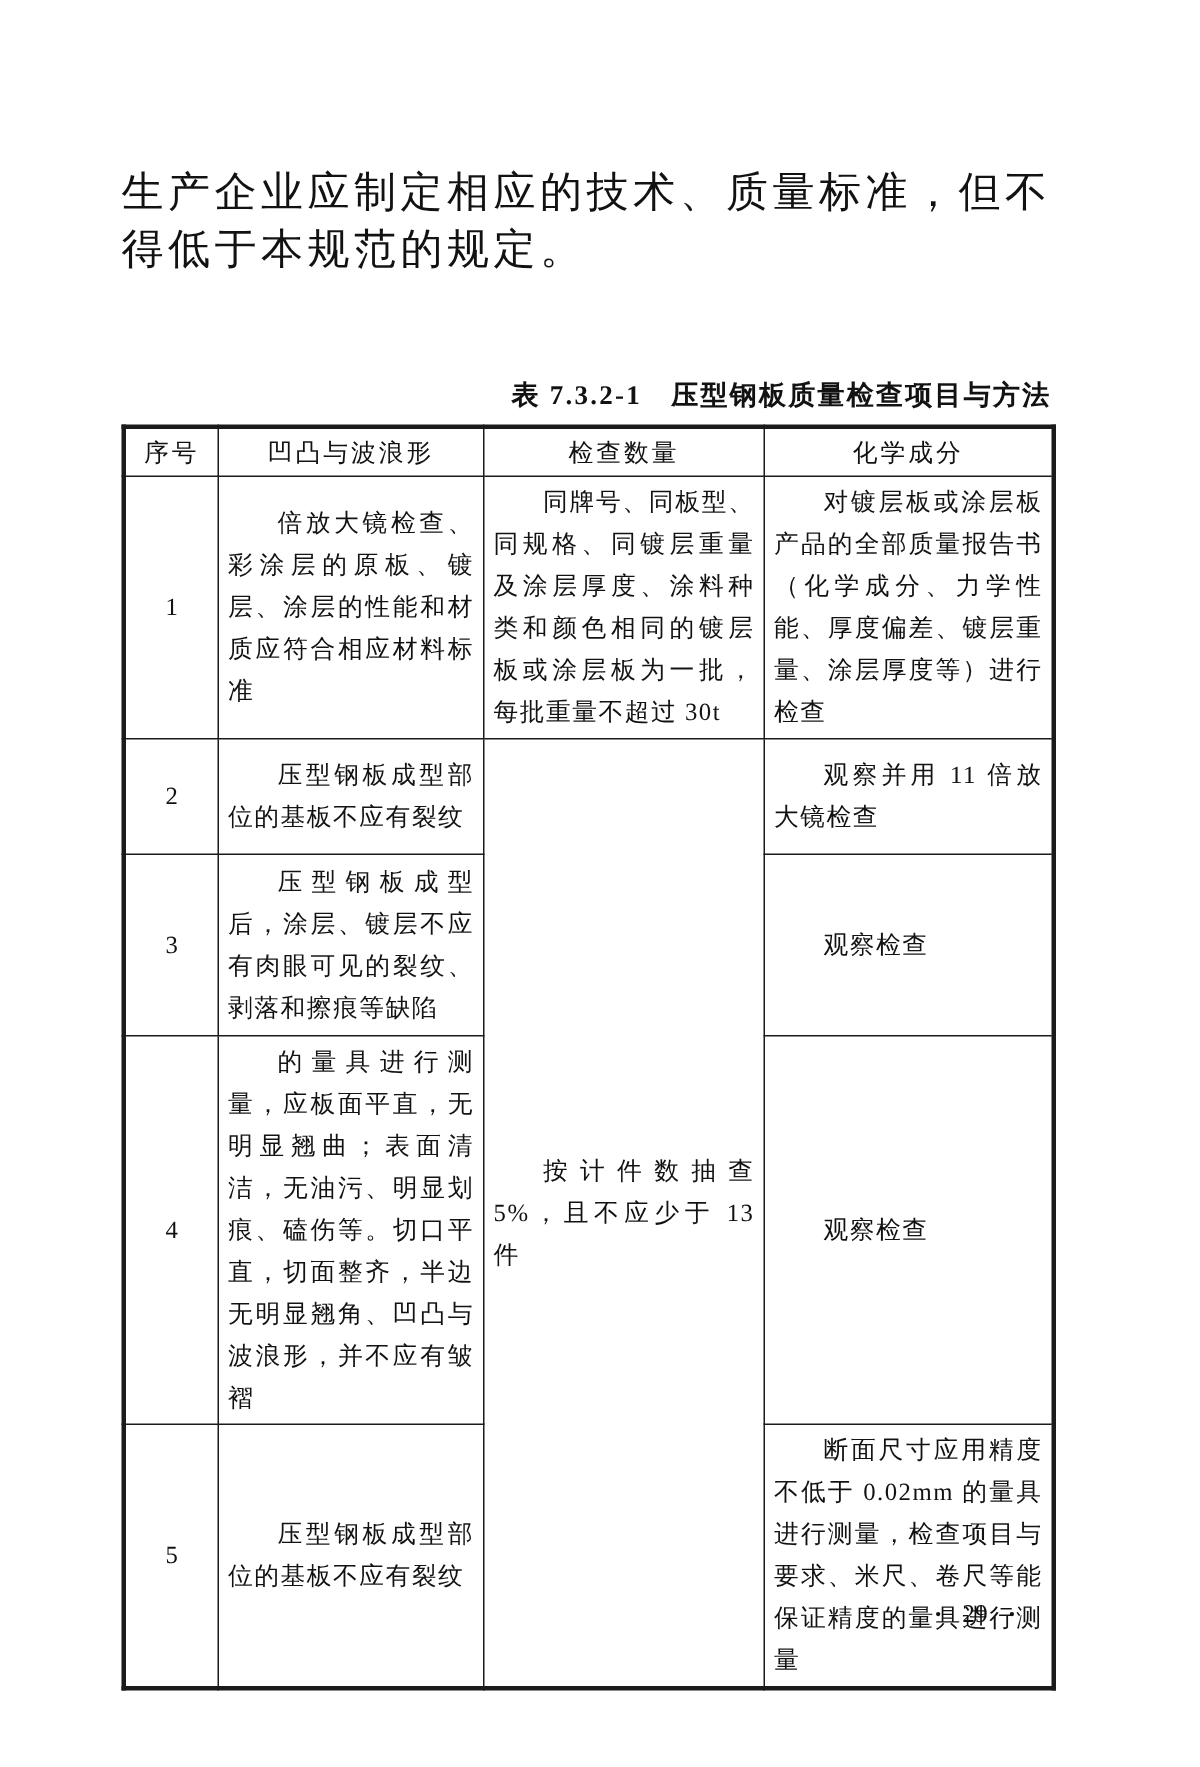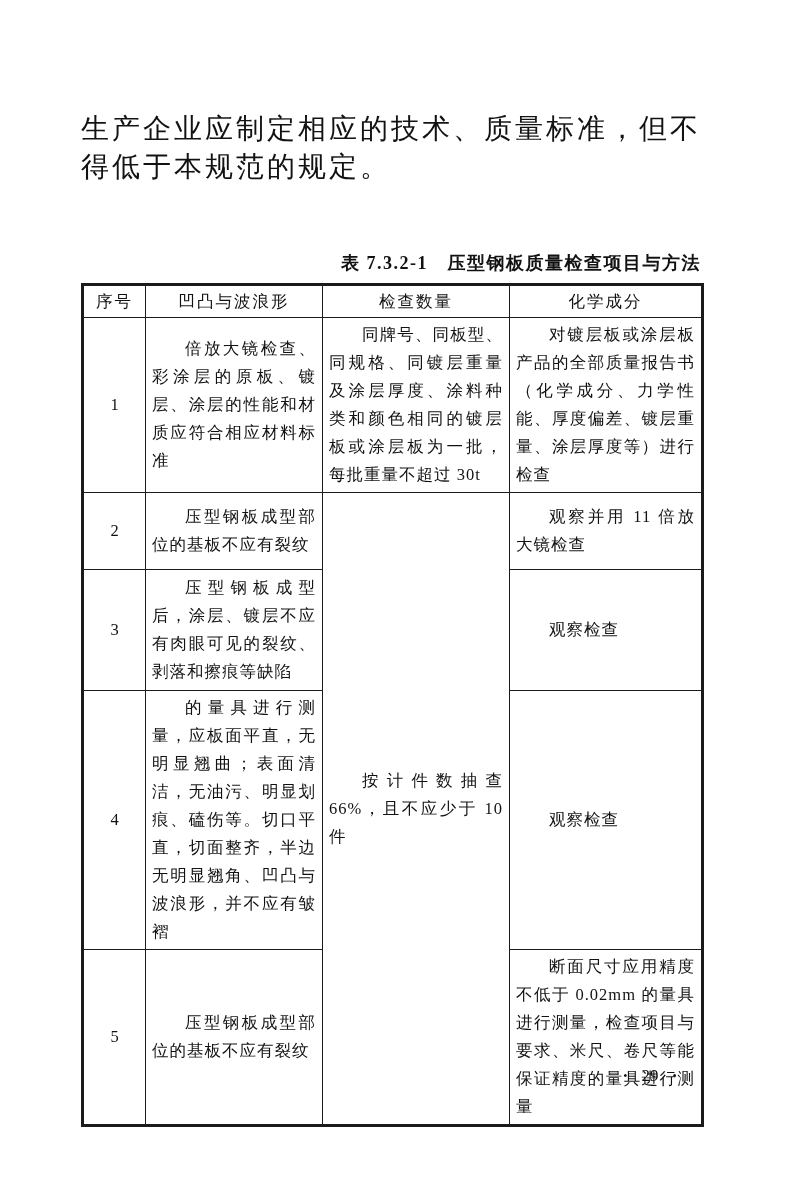--- a/index.html
+++ b/index.html
@@ -138,21 +138,21 @@
     <tbody>
       <tr class="r1">
         <td class="no">1</td>
         <td class="txt">倍放大镜检查、彩涂层的原板、镀层、涂层的性能和材质应符合相应材料标准</td>
         <td class="txt">同牌号、同板型、同规格、同镀层重量及涂层厚度、涂料种类和颜色相同的镀层板或涂层板为一批，每批重量不超过 30t</td>
         <td class="txt">对镀层板或涂层板产品的全部质量报告书（化学成分、力学性能、厚度偏差、镀层重量、涂层厚度等）进行检查</td>
       </tr>
       <tr class="r2">
         <td class="no">2</td>
         <td class="txt">压型钢板成型部位的基板不应有裂纹</td>
-        <td class="txt" rowspan="4">按计件数抽查 66%，且不应少于 10 件</td>
+        <td class="txt" rowspan="4">按计件数抽查 5%，且不应少于 13 件</td>
         <td class="txt">观察并用 11 倍放大镜检查</td>
       </tr>
       <tr class="r3">
         <td class="no">3</td>
         <td class="txt">压型钢板成型后，涂层、镀层不应有肉眼可见的裂纹、剥落和擦痕等缺陷</td>
         <td class="txt">观察检查</td>
       </tr>
       <tr class="r4">
         <td class="no">4</td>
         <td class="txt">的量具进行测量，应板面平直，无明显翘曲；表面清洁，无油污、明显划痕、磕伤等。切口平直，切面整齐，半边无明显翘角、凹凸与波浪形，并不应有皱褶</td>

